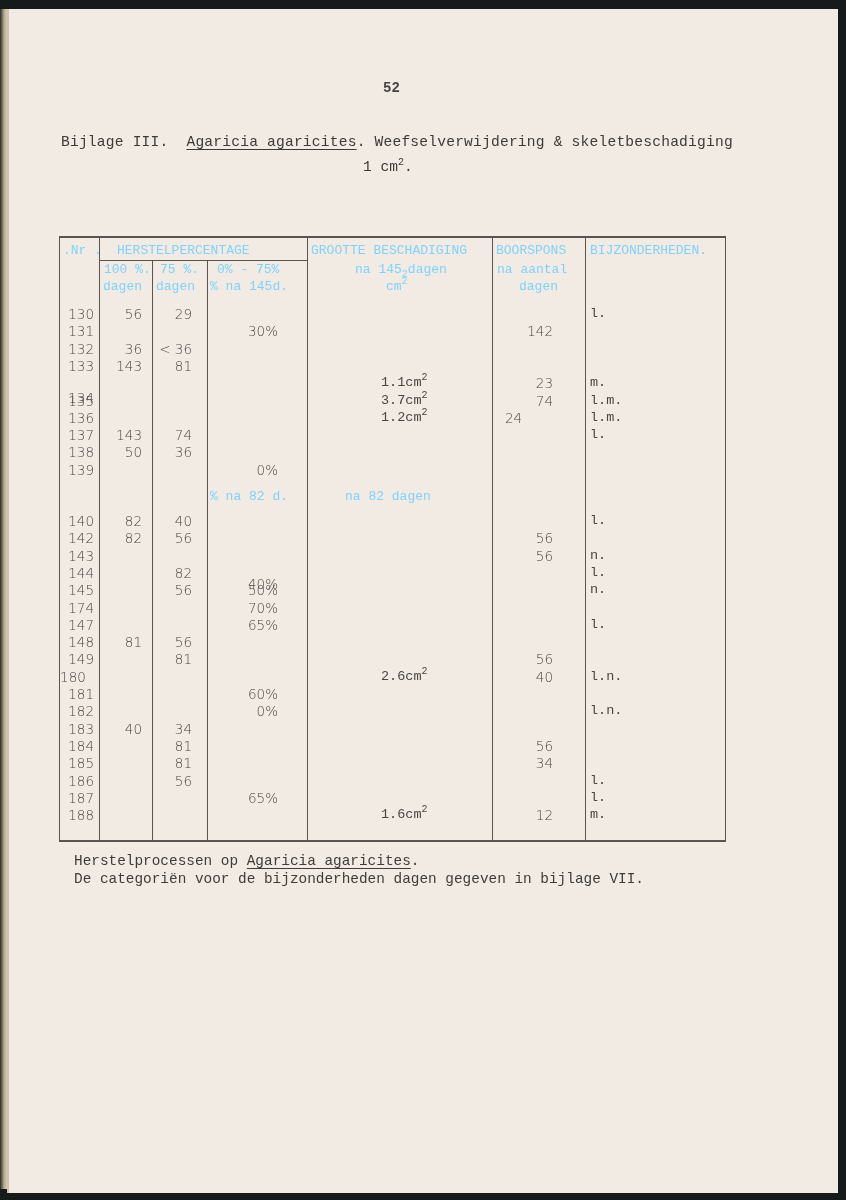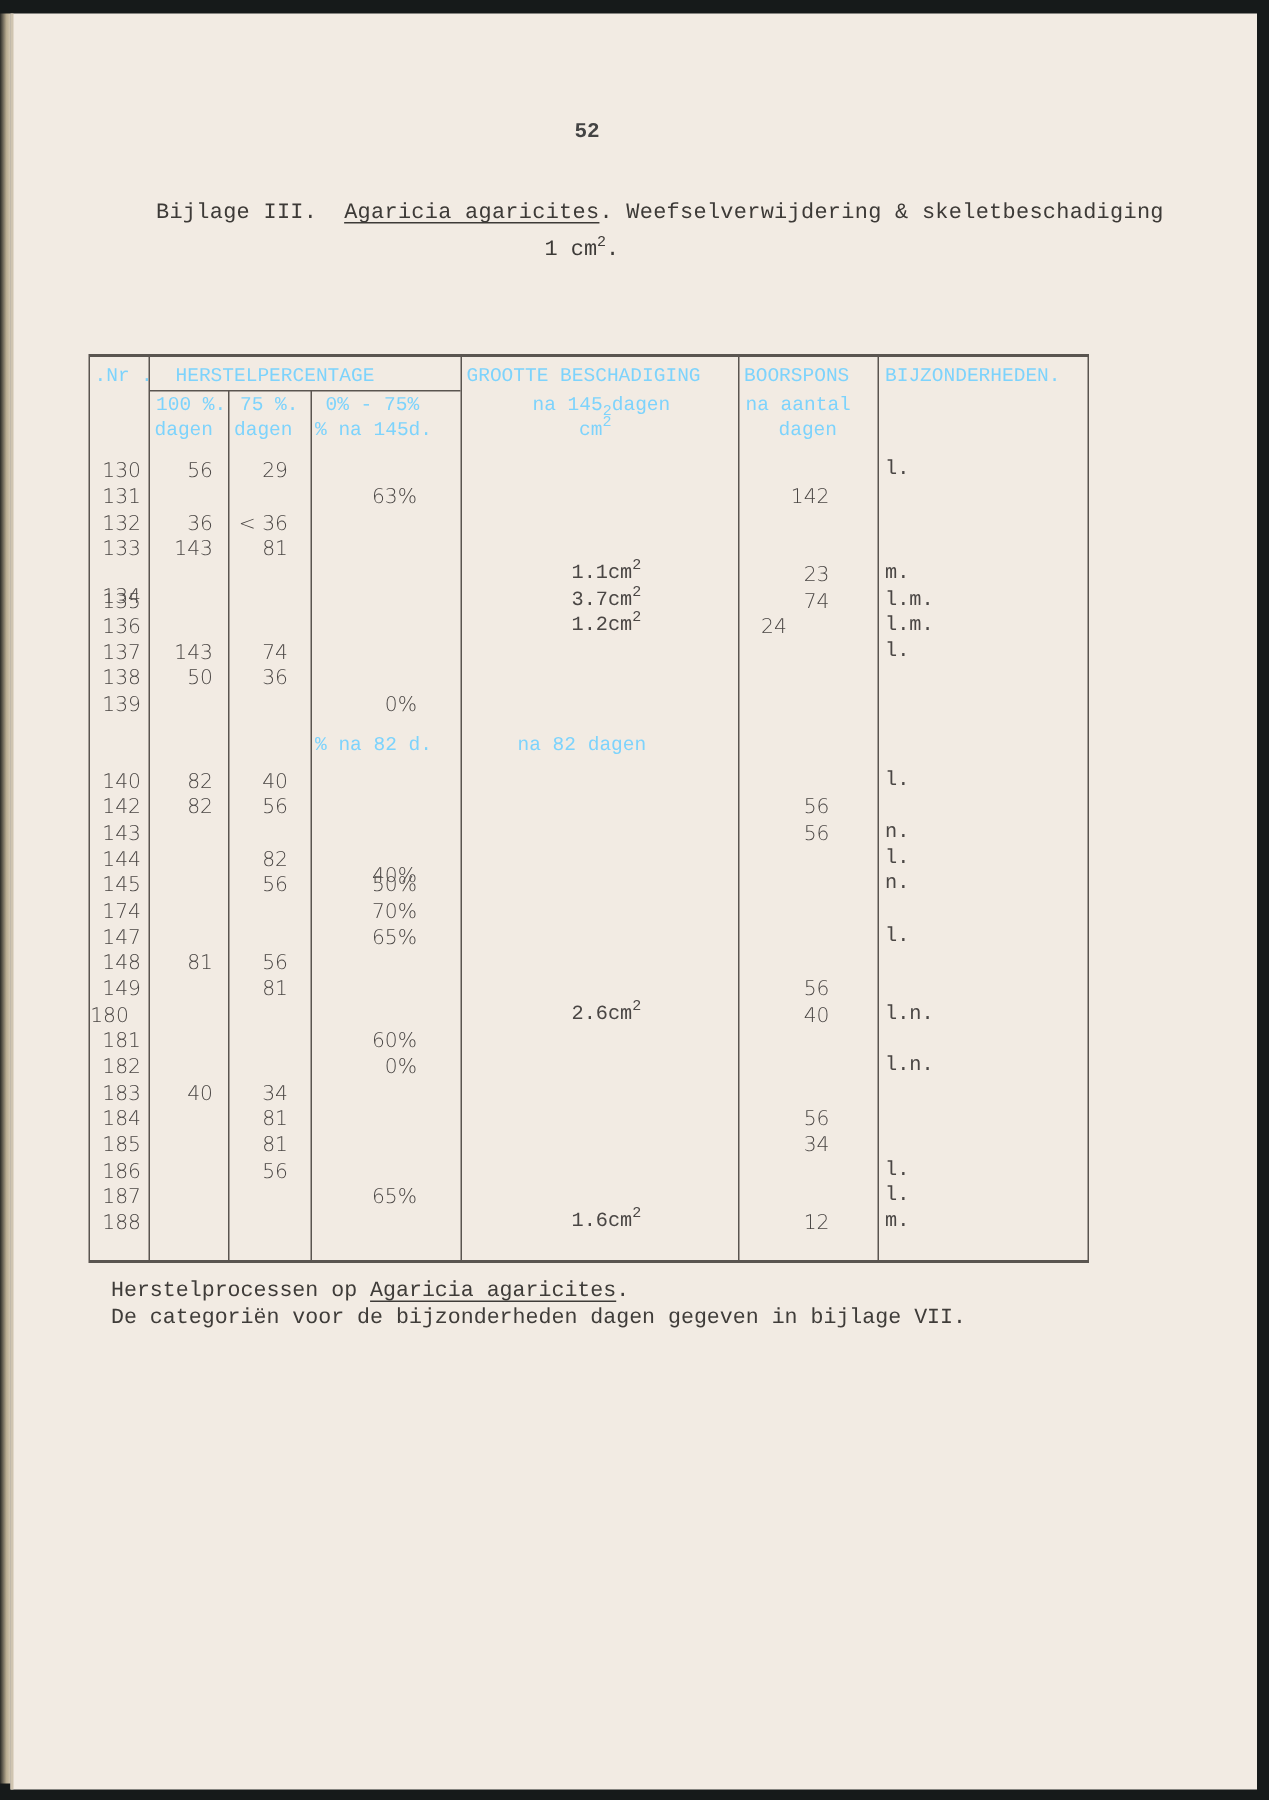--- a/index.html
+++ b/index.html
@@ -13,21 +13,21 @@
     position: absolute; left: 7px; top: 9px; width: 829px; height: 1184px;
     background: #f2ebe3;
     border-left: 2px solid #cfc4b0;
   }
   .page-edge {
     position: absolute; left: 0; top: 9px; width: 7px; height: 1180px;
     background: linear-gradient(90deg, #2a2a26 0%, #b8ab90 60%, #d4c9b3 100%);
   }
   .abs { position: absolute; white-space: pre; }
   .pagenum { left: 383px; top: 80px; font-size: 14px; font-weight: bold; color: #444; }
-  .title { left: 61px; top: 134px; font-size: 14.6px; letter-spacing: 0.2px; margin-left: 43px; }
+  .title { left: 61px; top: 134px; font-size: 14.6px; letter-spacing: 0.2px; }
   .title u { text-decoration: underline; text-underline-offset: 3px; }
   .title-sub { left: 363px; top: 159px; font-size: 14.6px; }
   sup { font-size: 10px; vertical-align: 6px; line-height: 0; }
 
   
   .tbl { position: absolute; left: 59px; top: 236px; width: 667px; height: 606px;
          border-top: 2px solid #5a5550; border-bottom: 2px solid #5a5550;
          border-left: 1.5px solid #5a5550; border-right: 1.5px solid #5a5550; box-sizing: border-box; }
   .vline { position: absolute; width: 0; border-left: 1.3px solid #5a5550; }
   .hline { position: absolute; height: 0; border-top: 1.3px solid #5a5550; }
@@ -85,21 +85,21 @@
       <div class="abs cell" style="top: 306px; left: 100px; width: 42px; text-align: right;">56</div>
       <div class="abs cell" style="top: 306px; left: 152px; width: 40px; text-align: right;">29</div>
       <div class="abs cell" style="top: 306px; left: 208px; width: 70px; text-align: right;"></div>
       <div class="abs cell" style="top: 306px; left: 505px; width: 48px; text-align: right;"></div>
       <div class="abs mono" style="top: 306px; left: 590px; width: 120px; text-align: left;">l.</div>
     </div>
     <div>
       <div class="abs cell" style="top: 323.3px; left: 60px; width: 34px; text-align: right;">131</div>
       <div class="abs cell" style="top: 323.3px; left: 100px; width: 42px; text-align: right;"></div>
       <div class="abs cell" style="top: 323.3px; left: 152px; width: 40px; text-align: right;"></div>
-      <div class="abs cell" style="top: 323.3px; left: 208px; width: 70px; text-align: right;">63%</div>
+      <div class="abs cell" style="top: 323.3px; left: 208px; width: 70px; text-align: right;">30%</div>
       <div class="abs cell" style="top: 323.3px; left: 505px; width: 48px; text-align: right;">142</div>
       <div class="abs mono" style="top: 323.3px; left: 590px; width: 120px; text-align: left;"></div>
     </div>
     <div>
       <div class="abs cell" style="top: 340.6px; left: 60px; width: 34px; text-align: right;">132</div>
       <div class="abs cell" style="top: 340.6px; left: 100px; width: 42px; text-align: right;">36</div>
       <div class="abs cell" style="top: 340.6px; left: 152px; width: 40px; text-align: right;">&lt; 36</div>
       <div class="abs cell" style="top: 340.6px; left: 208px; width: 70px; text-align: right;"></div>
       <div class="abs cell" style="top: 340.6px; left: 505px; width: 48px; text-align: right;"></div>
       <div class="abs mono" style="top: 340.6px; left: 590px; width: 120px; text-align: left;"></div>
@@ -129,21 +129,21 @@
       <div class="abs mono" style="top: 392.5px; left: 381px;"><span>3.7cm</span><sup>2</sup></div>
       <div class="abs cell" style="top: 392.5px; left: 505px; width: 48px; text-align: right;">74</div>
       <div class="abs mono" style="top: 392.5px; left: 590px; width: 120px; text-align: left;">l.m.</div>
     </div>
     <div>
       <div class="abs cell" style="top: 409.8px; left: 60px; width: 34px; text-align: right;">136</div>
       <div class="abs cell" style="top: 409.8px; left: 100px; width: 42px; text-align: right;"></div>
       <div class="abs cell" style="top: 409.8px; left: 152px; width: 40px; text-align: right;"></div>
       <div class="abs cell" style="top: 409.8px; left: 208px; width: 70px; text-align: right;"></div>
       <div class="abs mono" style="top: 409.8px; left: 381px;"><span>1.2cm</span><sup>2</sup></div>
-      <div class="abs cell" style="top: 409.8px; left: 492px; width: 48px; text-align: center;">24</div>
+      <div class="abs cell" style="top: 409.8px; left: 505px; width: 48px; text-align: left;">24</div>
       <div class="abs mono" style="top: 409.8px; left: 590px; width: 120px; text-align: left;">l.m.</div>
     </div>
     <div>
       <div class="abs cell" style="top: 427.1px; left: 60px; width: 34px; text-align: right;">137</div>
       <div class="abs cell" style="top: 427.1px; left: 100px; width: 42px; text-align: right;">143</div>
       <div class="abs cell" style="top: 427.1px; left: 152px; width: 40px; text-align: right;">74</div>
       <div class="abs cell" style="top: 427.1px; left: 208px; width: 70px; text-align: right;"></div>
       <div class="abs cell" style="top: 427.1px; left: 505px; width: 48px; text-align: right;"></div>
       <div class="abs mono" style="top: 427.1px; left: 590px; width: 120px; text-align: left;">l.</div>
     </div>

